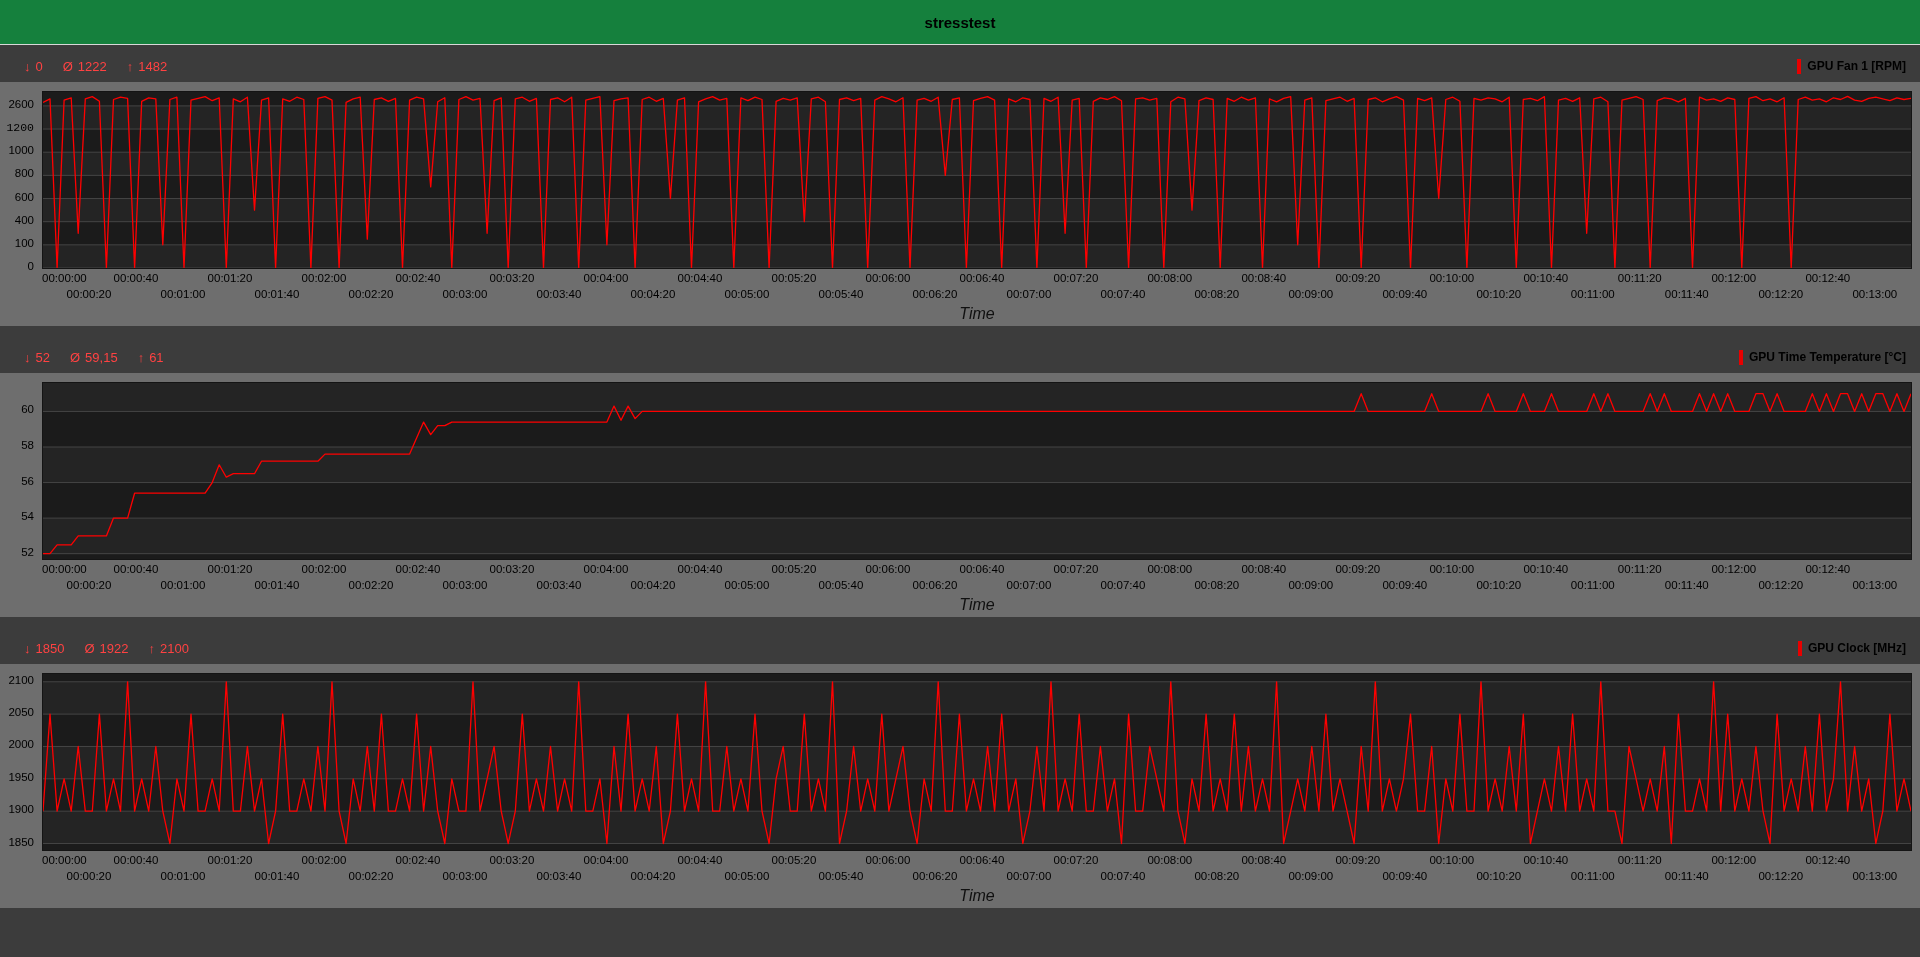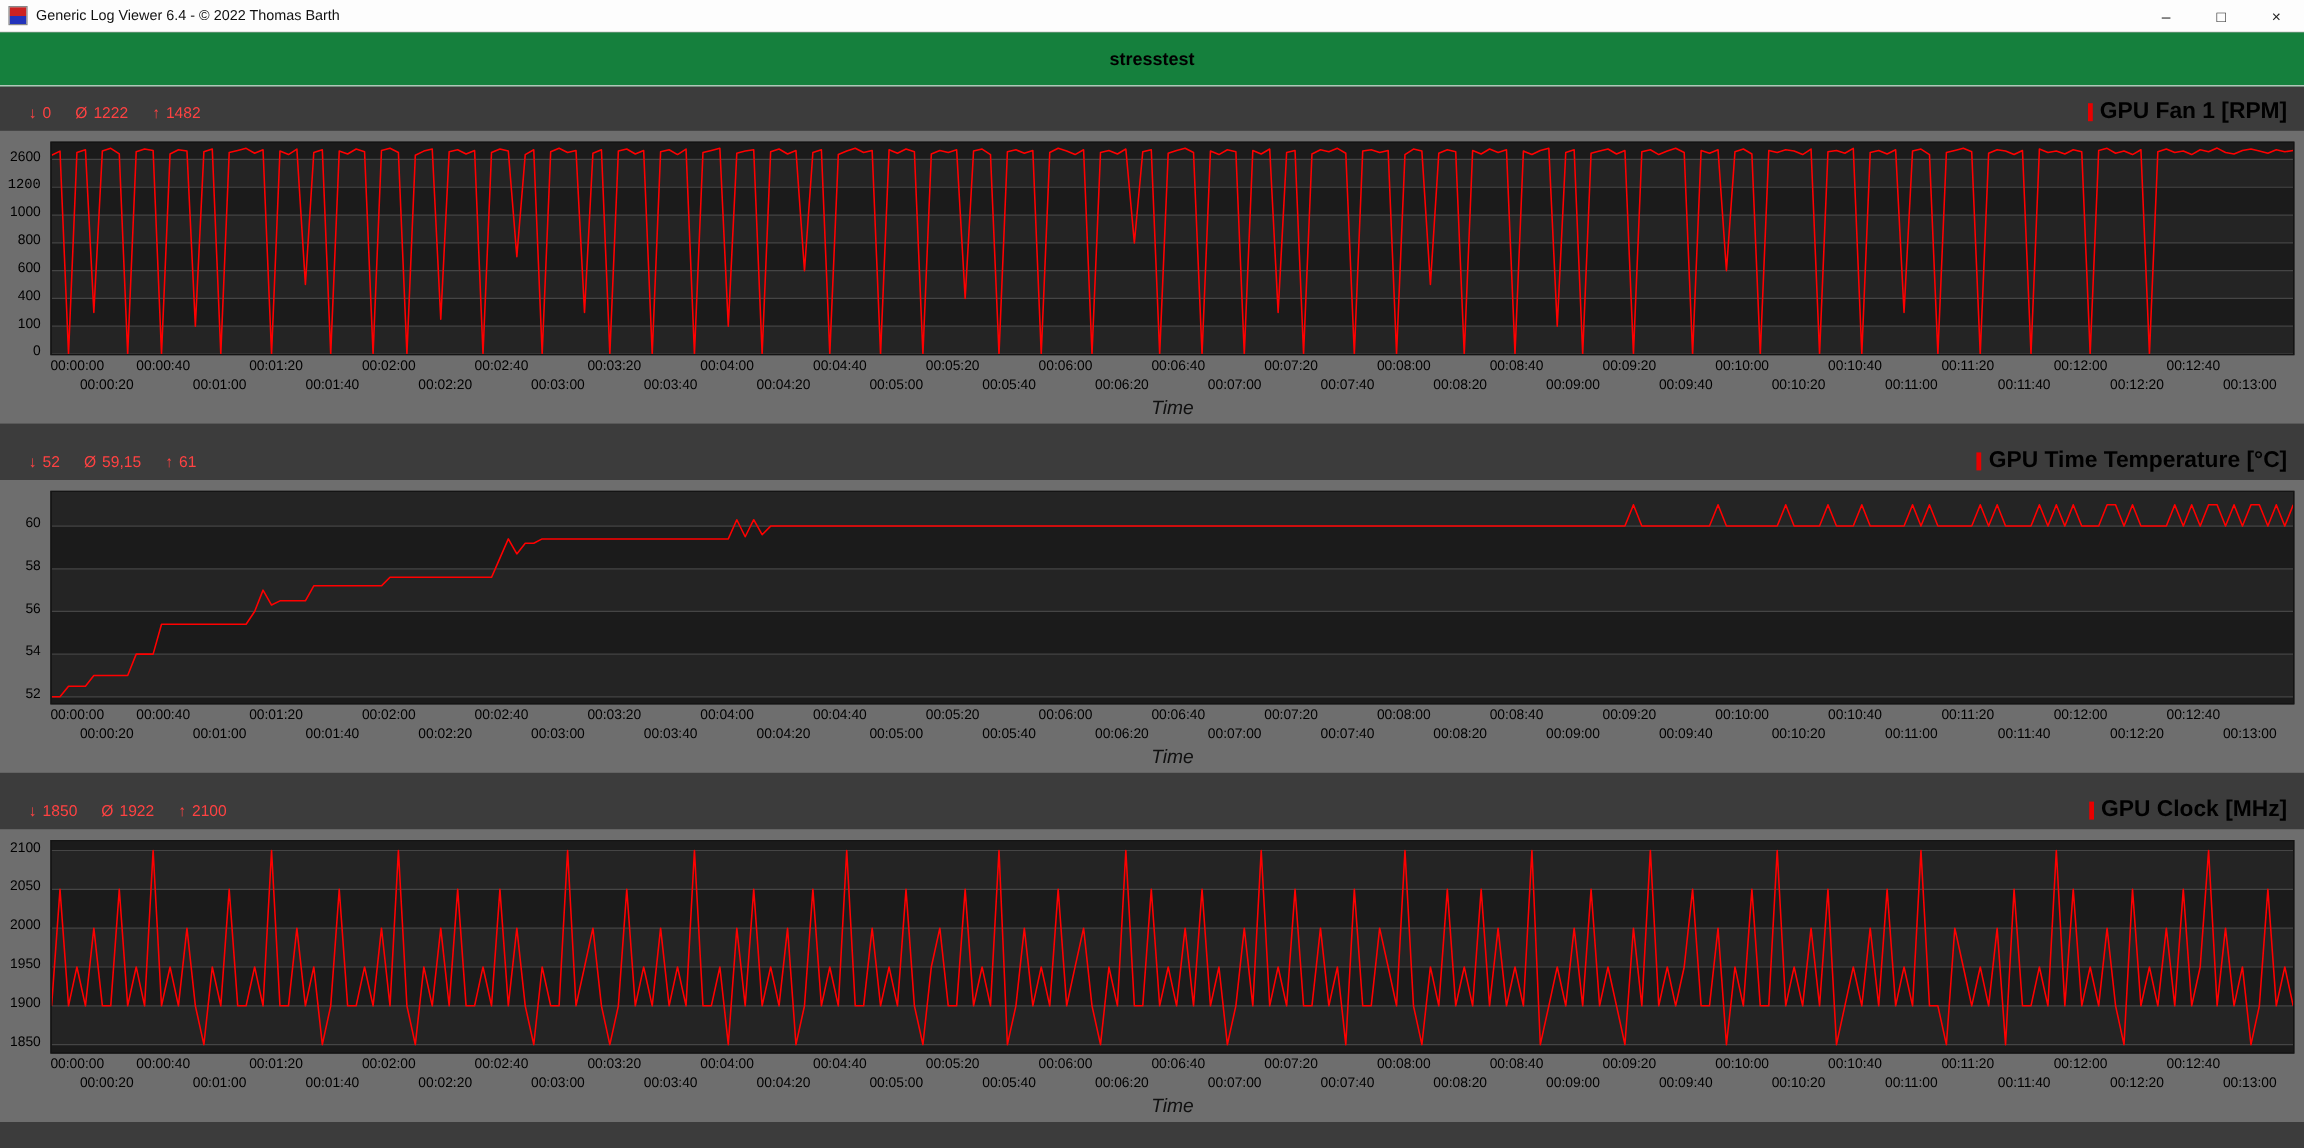--- a/index.html
+++ b/index.html
@@ -21,47 +21,38 @@
     border-bottom:1px solid #d8d8d8}
   .header span{font-size:15px;font-weight:bold;color:#000}
   
   .content{padding-top:5px}
   .chart-block{margin-bottom:15px}
   .stats-row{height:32px;display:flex;align-items:center;justify-content:space-between;padding:0 14px 0 24px}
   .stats{display:flex;gap:20px}
   .stat{color:#ff4242;font-size:13px;display:flex;gap:5px;align-items:center;white-space:nowrap}
   .legend{display:flex;align-items:center;gap:6px}
   .legend-bar{width:4px;height:15px;background:#e80000}
-  .legend-title{font-size:19px;font-weight:bold;color:#000;white-space:nowrap}
+  .legend-title{font-size:12px;font-weight:bold;color:#000;white-space:nowrap}
   .panel{background:#6e6e6e;padding:9px 0 3px 0}
   .plot-region{position:relative;margin:0 8px 0 42px}
   .plot{height:176px;background:#1b1b1b;border:1px solid #141414;position:relative;overflow:hidden}
   .plot svg{display:block;width:100%;height:100%}
   .y-axis{position:absolute;left:-42px;top:0;width:38px;height:100%}
   .y-tick{position:absolute;right:4px;font-size:11.5px;color:#000}
   .x-axis{position:relative;margin:0 8px 0 42px;height:36px}
   .x-tick{position:absolute;font-size:11.5px;color:#000;white-space:nowrap}
   .x-tick.row1{top:3px}
   .x-tick.row2{top:19px}
   .time-label{margin:0 8px 0 42px;height:18px;text-align:center;font-style:italic;font-size:16px;color:#101010}
 </style>
 </head>
 <body>
 
 <div class="window">
 
-  <div class="titlebar">
-    <span class="app-icon"></span>
-    <span class="title-text">Generic Log Viewer 6.4 - © 2022 Thomas Barth</span>
-    <div class="win-controls">
-      <button class="win-btn">–</button>
-      <button class="win-btn">□</button>
-      <button class="win-btn">×</button>
-    </div>
-  </div>
 
   <div class="header">
     <span>stresstest</span>
   </div>
 
   <div class="content">
 
     <section class="chart-block">
       <div class="stats-row">
         <div class="stats">

